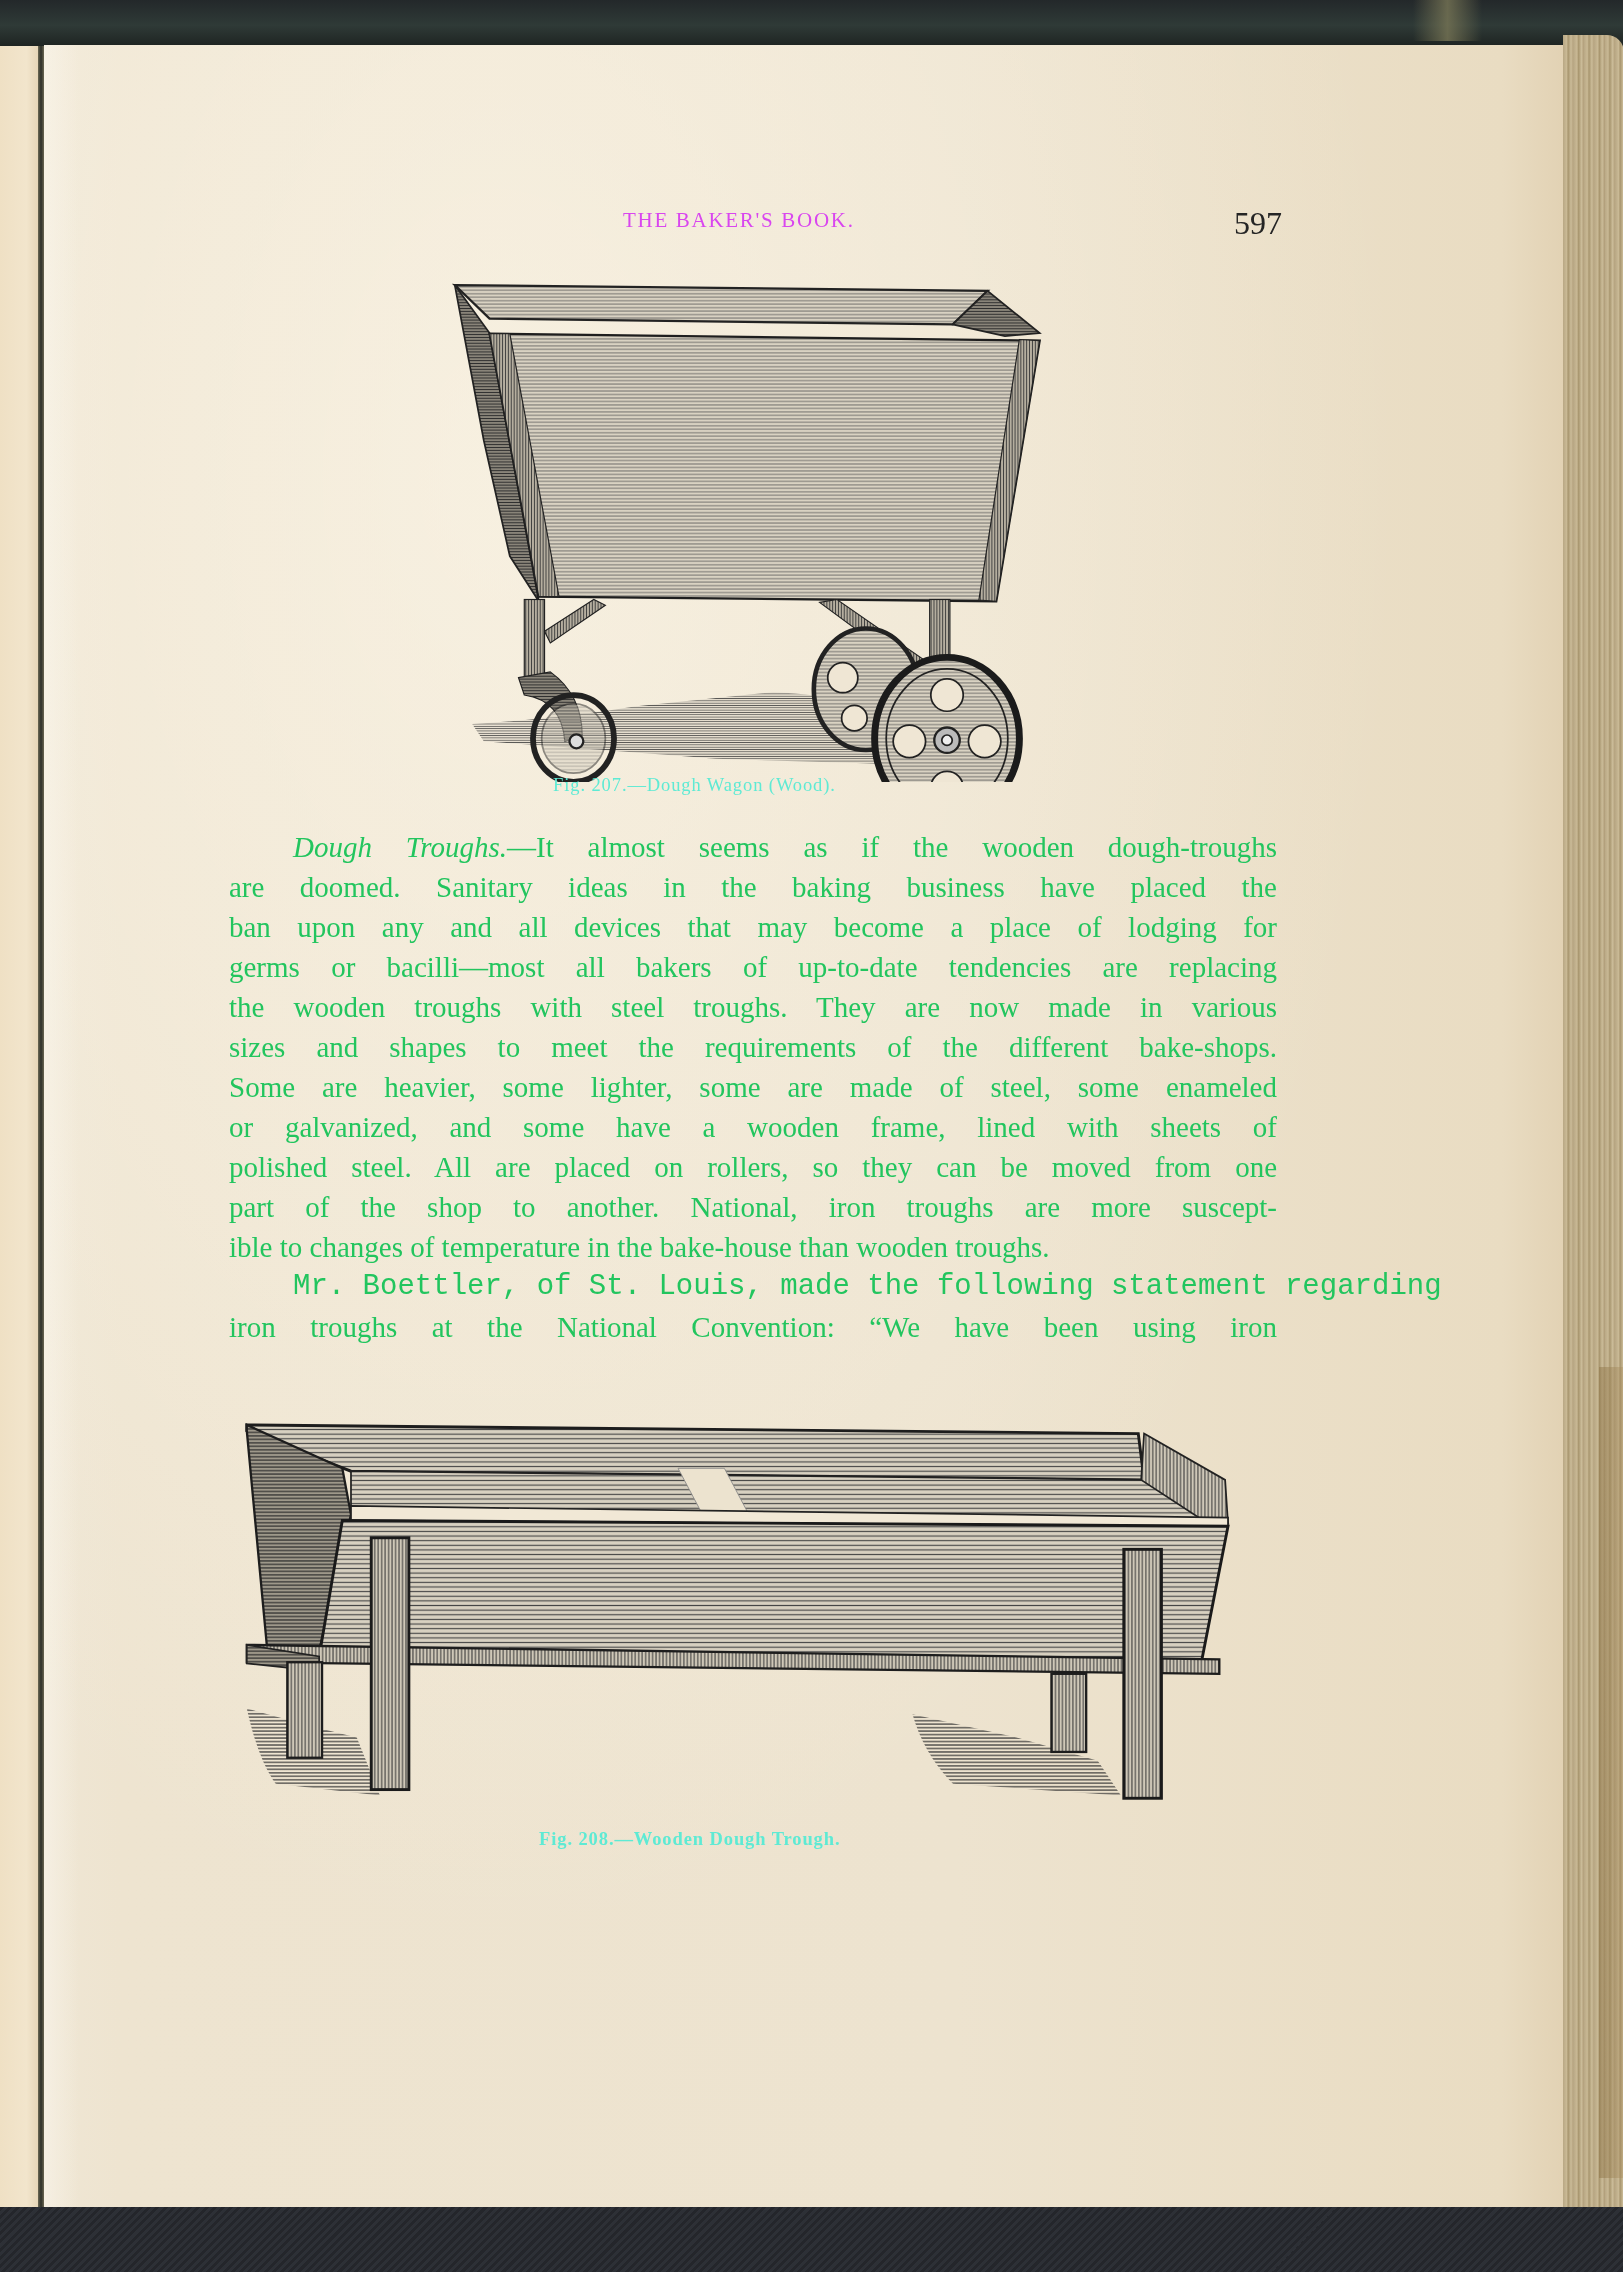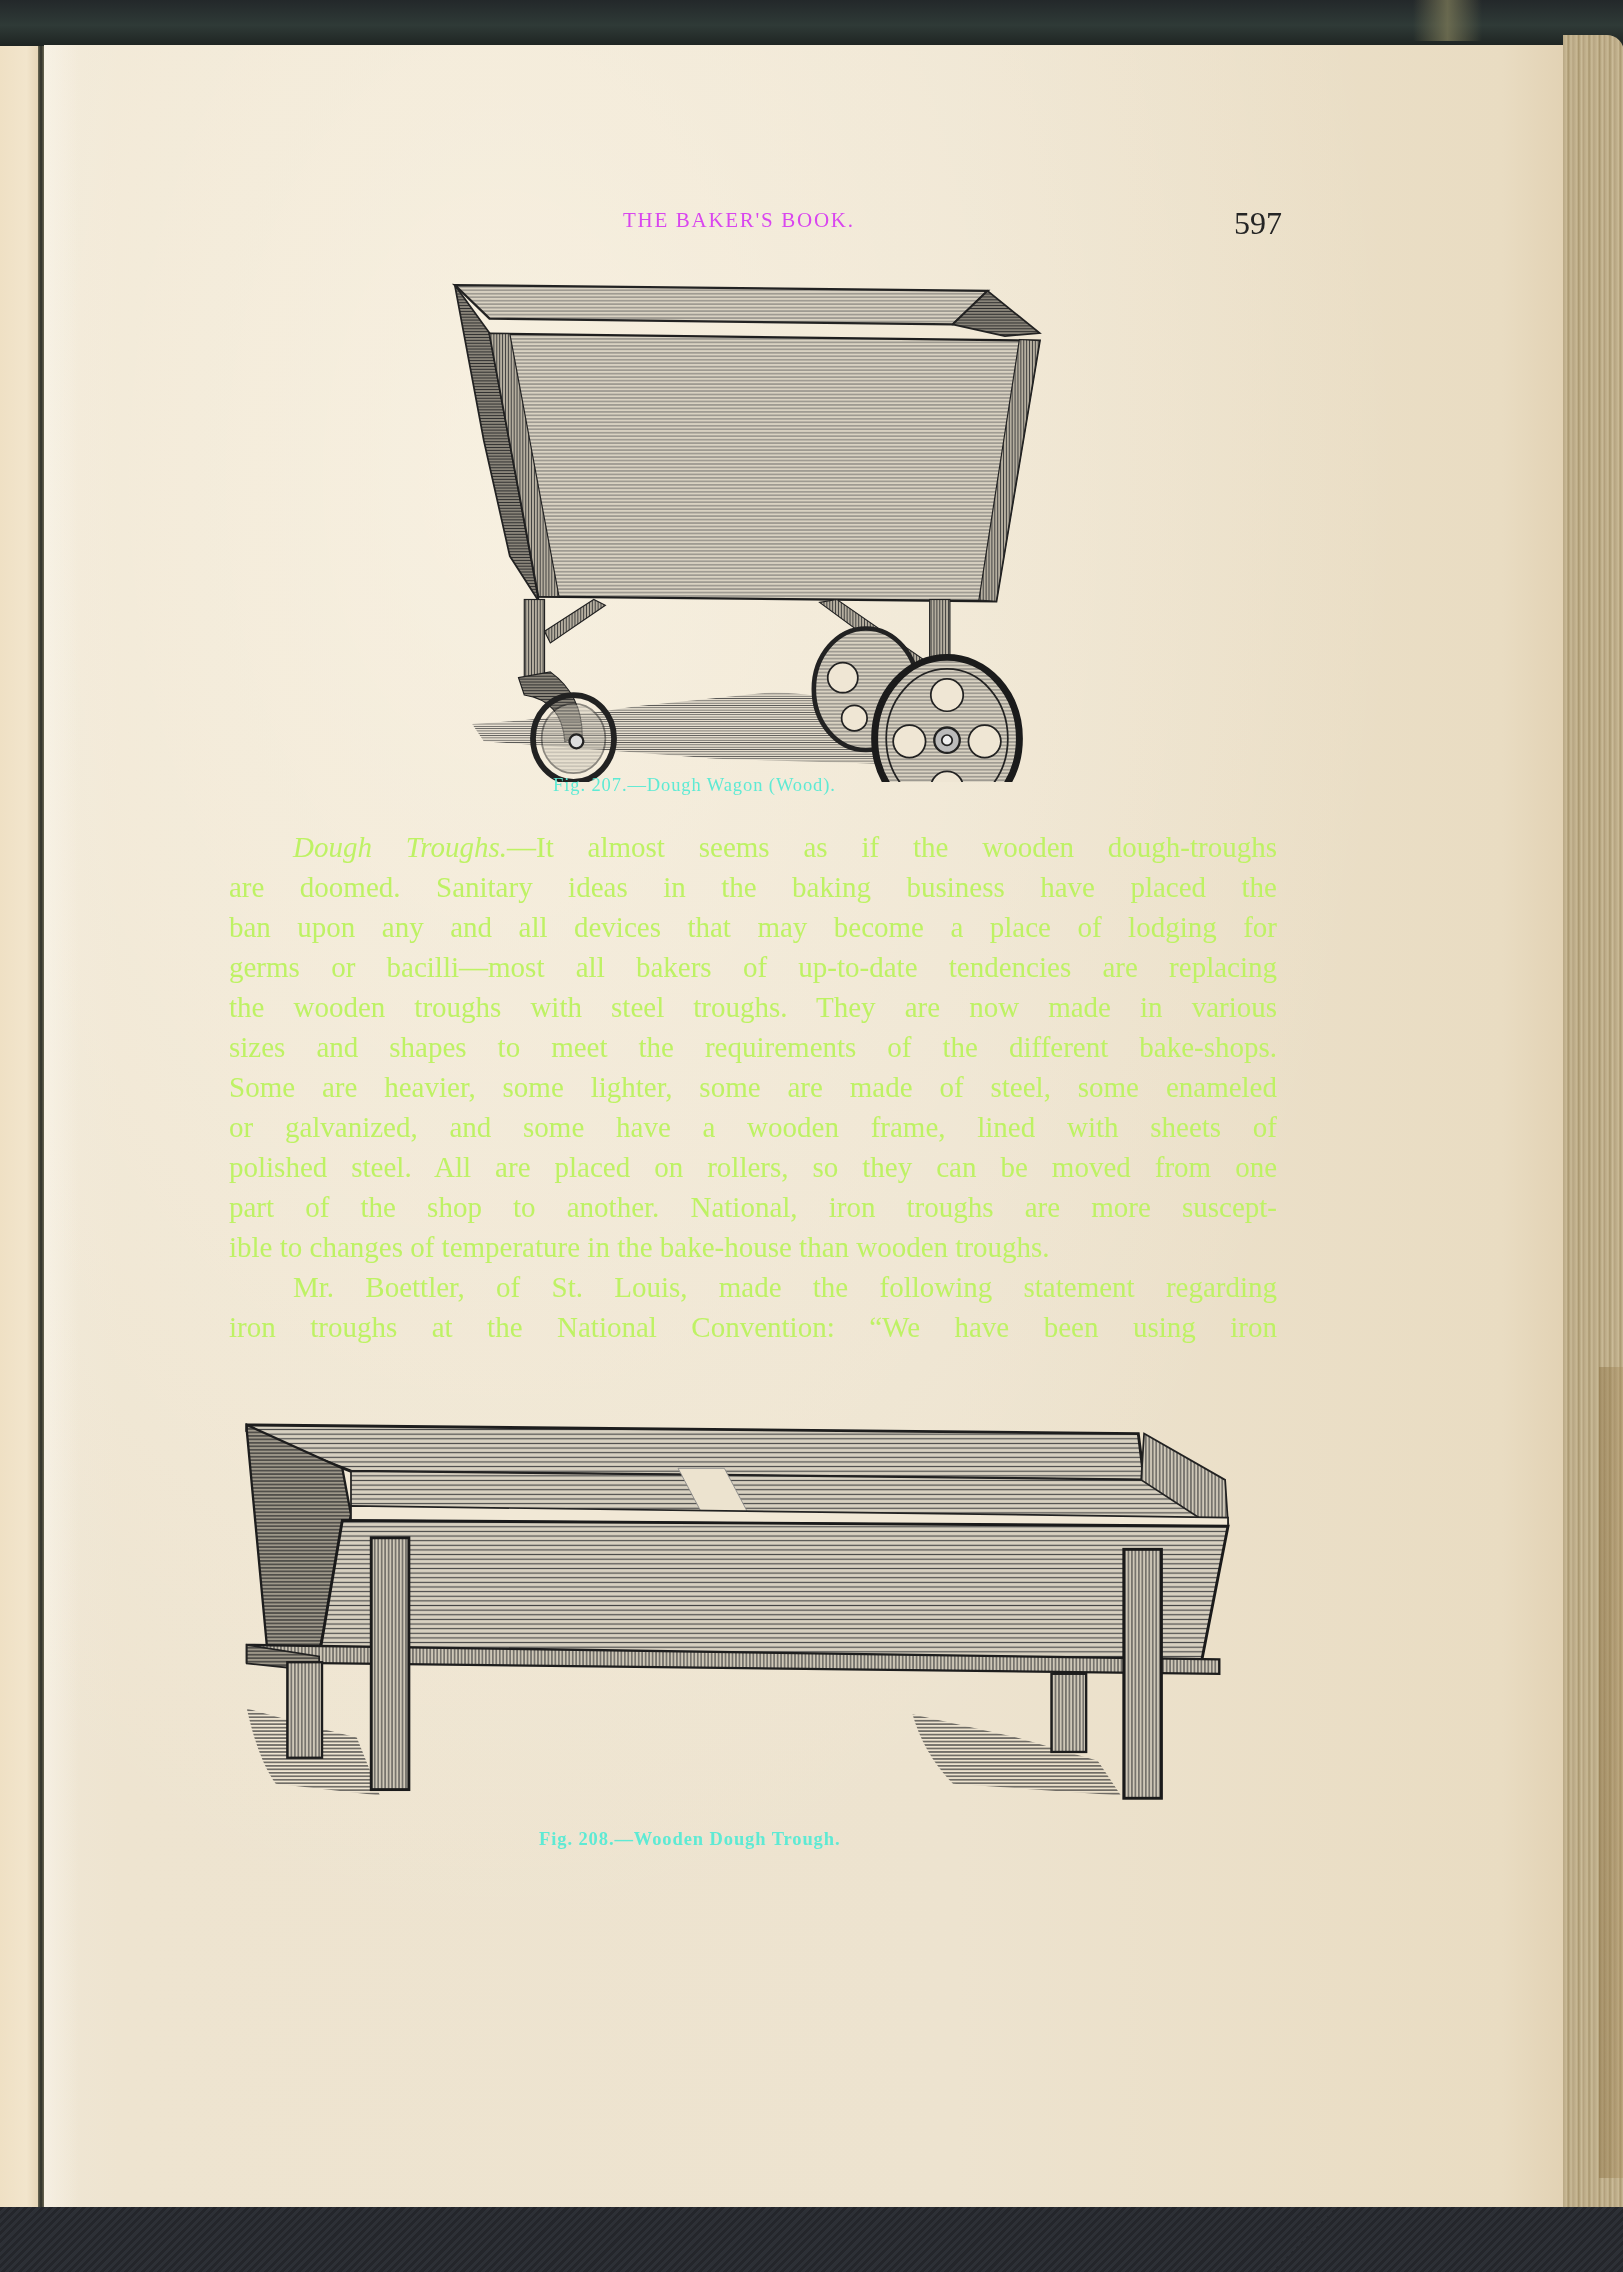--- a/index.html
+++ b/index.html
@@ -75,21 +75,21 @@
   .fig-208 { left: 11.6px; top: 1413px; width: 1042px; height: 429px; }
 
   .caption {
     position: absolute; font-size: 18.5px; color: #5eead4; letter-spacing: 0.9px; white-space: nowrap;
   }
   .caption-207 { left: 324px; top: 775px; }
   .caption-208 { left: 310px; top: 1829px; font-weight: bold; }
 
   .body-text {
     position: absolute; left: 0; top: 827px; width: 1048px;
-    font-size: 29px; line-height: 40px; color: #bef264;
+    font-size: 29px; line-height: 40px; color: #22c55e;
     text-align: justify;
   }
   .line { display: block; text-align: justify; text-align-last: justify; height: 40px; white-space: nowrap; }
   .line.last { text-align-last: left; }
 </style>
 </head>
 <body>
 
 <div class="cover-top">
     <div class="gilt"></div>
@@ -176,21 +176,21 @@
     <div class="line">are doomed. Sanitary ideas in the baking business have placed the</div>
     <div class="line">ban upon any and all devices that may become a place of lodging for</div>
     <div class="line">germs or bacilli—most all bakers of up-to-date tendencies are replacing</div>
     <div class="line">the wooden troughs with steel troughs. They are now made in various</div>
     <div class="line">sizes and shapes to meet the requirements of the different bake-shops.</div>
     <div class="line">Some are heavier, some lighter, some are made of steel, some enameled</div>
     <div class="line">or galvanized, and some have a wooden frame, lined with sheets of</div>
     <div class="line">polished steel. All are placed on rollers, so they can be moved from one</div>
     <div class="line">part of the shop to another. National, iron troughs are more suscept-</div>
     <div class="line last">ible to changes of temperature in the bake-house than wooden troughs.</div>
-    <div class="line" style="padding-left:64px;">Mr. Boettler, of St. Louis, made the following statement regarding</div>
+    <div class="line" style="padding-left:64px;font-family:Liberation Mono, monospace;">Mr. Boettler, of St. Louis, made the following statement regarding</div>
     <div class="line">iron troughs at the National Convention: “We have been using iron</div>
   </div>
 
   <div class="figure fig-208">
     <svg width="1042" height="429" viewBox="0 0 1800 740">
       <defs>
         <pattern id="tH" width="8" height="8" patternUnits="userSpaceOnUse">
           <rect width="8" height="8" fill="#d8d1c1"></rect>
           <line x1="0" y1="4" x2="8" y2="4" stroke="#464646" stroke-width="2"></line>
         </pattern>

